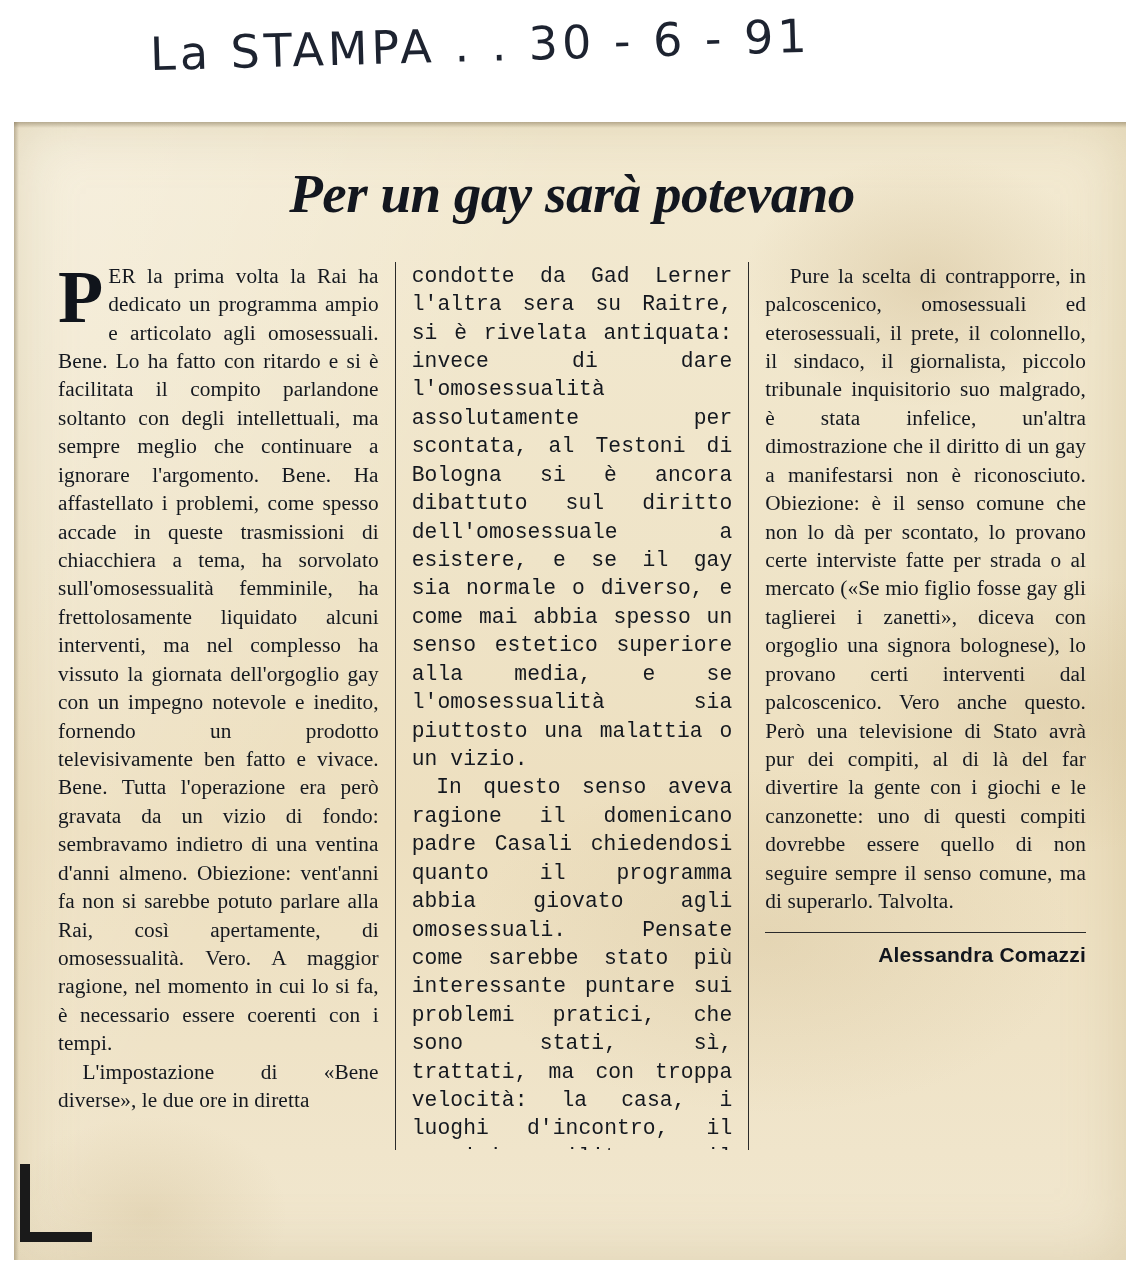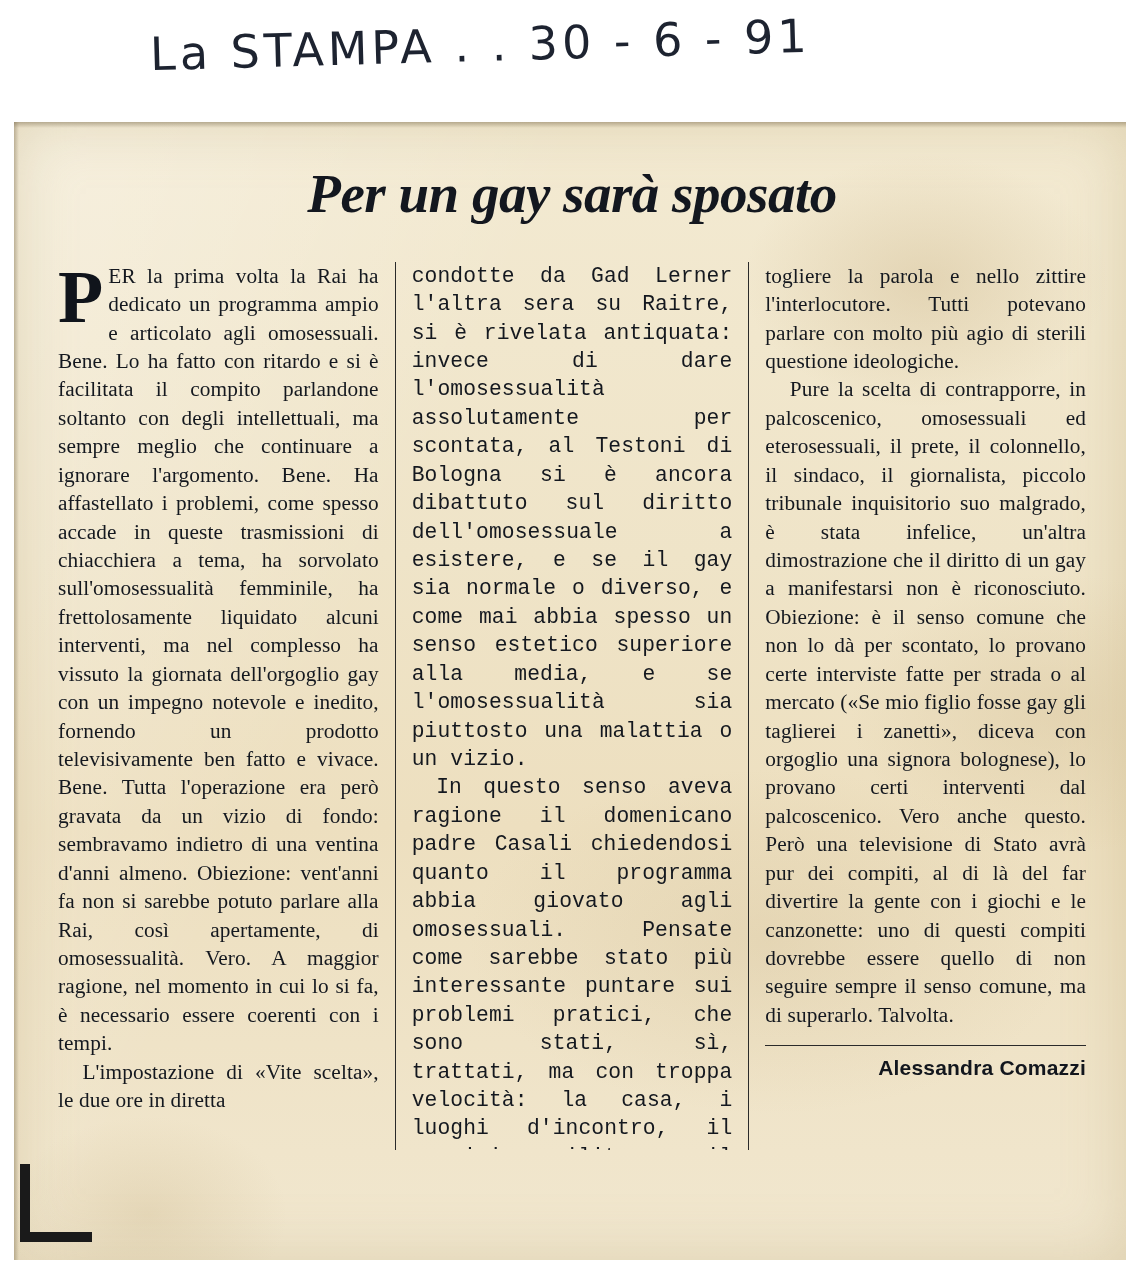--- a/index.html
+++ b/index.html
@@ -158,37 +158,36 @@
 <body>
 
 <div class="handwriting">La STAMPA . . 30 - 6 - 91</div>
 
 <div class="clipping">
   <div class="edge-top"></div>
   <div class="edge-left"></div>
 
   <div class="inner">
     <h1 class="headline">
-      <span>Per un gay sarà sposato</span>
+      <span>Per un gay sarà potevano</span>
     </h1>
 
     <div class="columns">
 
       <div class="col c1">
         <p class="first"><span class="dropcap">P</span><span>ER la prima volta la Rai ha dedicato un programma ampio e articolato agli omosessuali. Bene. Lo ha fatto con ritardo e si è facilitata il compito parlandone soltanto con degli intellettuali, ma sempre meglio che continuare a ignorare l'argomento. Bene. Ha affastellato i problemi, come spesso accade in queste trasmissioni di chiacchiera a tema, ha sorvolato sull'omosessualità femminile, ha frettolosamente liquidato alcuni interventi, ma nel complesso ha vissuto la giornata dell'orgoglio gay con un impegno notevole e inedito, fornendo un prodotto televisivamente ben fatto e vivace. Bene. Tutta l'operazione era però gravata da un vizio di fondo: sembravamo indietro di una ventina d'anni almeno. Obiezione: vent'anni fa non si sarebbe potuto parlare alla Rai, così apertamente, di omosessualità. Vero. A maggior ragione, nel momento in cui lo si fa, è necessario essere coerenti con i tempi.</span></p>
-        <p>L'impostazione di «Vite scelta», le due ore in diretta</p>
+        <p>L'impostazione di «Bene diverse», le due ore in diretta</p>
       </div>
 
       <div class="col c2">
         <p class="first">condotte da Gad Lerner l'altra sera su Raitre, si è rivelata antiquata: invece di dare l'omosessualità assolutamente per scontata, al Testoni di Bologna si è ancora dibattuto sul diritto dell'omosessuale a esistere, e se il gay sia normale o diverso, e come mai abbia spesso un senso estetico superiore alla media, e se l'omosessualità sia piuttosto una malattia o un vizio.</p>
         <p>In questo senso aveva ragione il domenicano padre Casali chiedendosi quanto il programma abbia giovato agli omosessuali. Pensate come sarebbe stato più interessante puntare sui problemi pratici, che sono stati, sì, trattati, ma con troppa velocità: la casa, i luoghi d'incontro, il servizio militare, il matrimonio (possibile in Danimarca dal 1989, e anche negli Stati Uniti, dove un giornalista italiano si è sposato con un americano in una sinagoga gay). Quando si trattavano questi argomenti di grande interesse, Gad Lerner, che è bravissimo, diventava bravissimo anche nel</p>
       </div>
 
       <div class="col c3">
-        <p class="first">togliere la parola e nello zittire l'interlocutore. Tutti potevano parlare con molto più agio di sterili questione ideologiche.</p>
         <p>Pure la scelta di contrapporre, in palcoscenico, omosessuali ed eterosessuali, il prete, il colonnello, il sindaco, il giornalista, piccolo tribunale inquisitorio suo malgrado, è stata infelice, un'altra dimostrazione che il diritto di un gay a manifestarsi non è riconosciuto. Obiezione: è il senso comune che non lo dà per scontato, lo provano certe interviste fatte per strada o al mercato («Se mio figlio fosse gay gli taglierei i zanetti», diceva con orgoglio una signora bolognese), lo provano certi interventi dal palcoscenico. Vero anche questo. Però una televisione di Stato avrà pur dei compiti, al di là del far divertire la gente con i giochi e le canzonette: uno di questi compiti dovrebbe essere quello di non seguire sempre il senso comune, ma di superarlo. Talvolta.</p>
         <div class="byline-rule">
           <span class="byline">Alessandra Comazzi</span>
         </div>
       </div>
 
     </div>
   </div>
 
   <div class="corner-mark"></div>

